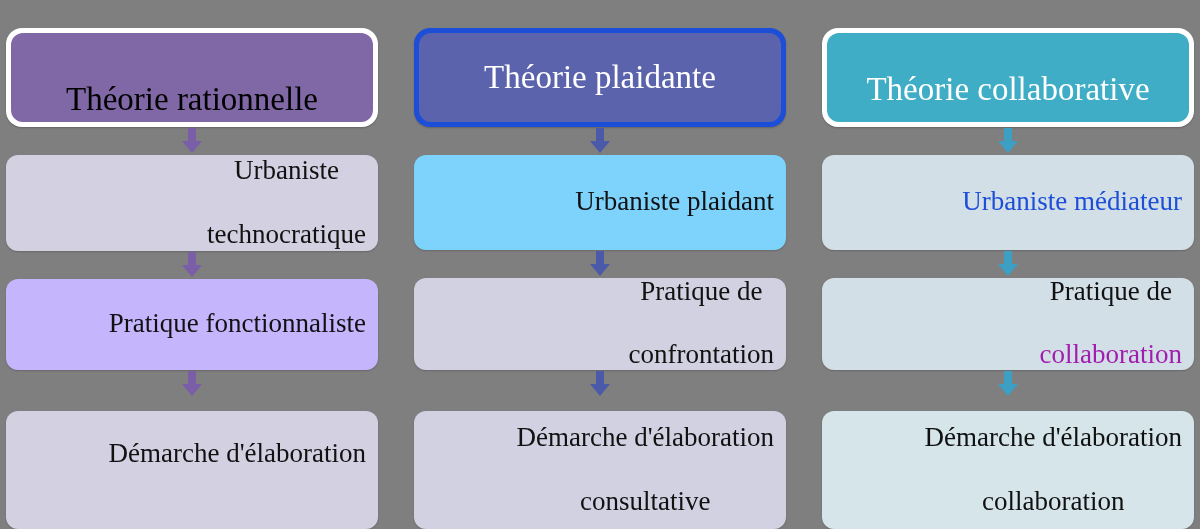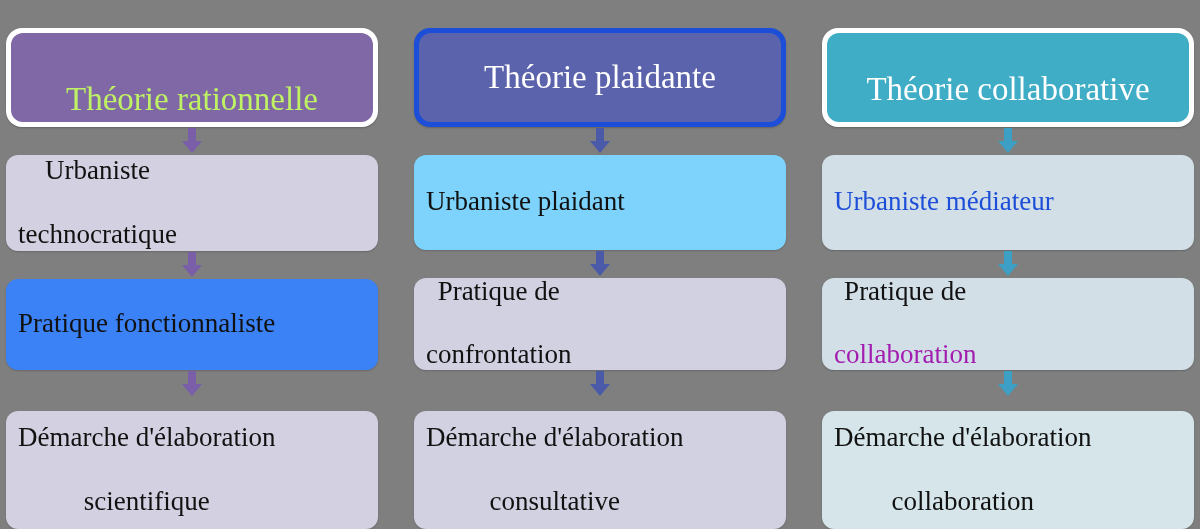--- a/index.html
+++ b/index.html
@@ -72,21 +72,21 @@
   }
   .arrow svg {
     display: block;
   }
 
   
   .body-card {
     border-radius: 12px;
     display: flex;
     align-items: center;
-    justify-content: flex-start;
+    justify-content: flex-end;
     text-align: center;
     box-sizing: border-box;
     padding: 6px 12px;
     box-shadow: 0 1px 2px rgba(0,0,0,0.18);
   }
   .body-card span {
     color: #111111;
     font-size: 27px;
     line-height: 1.18;
     display: block;
@@ -98,21 +98,21 @@
   .nowrap { white-space: nowrap; }
 </style>
 </head>
 <body style="background: rgb(127, 127, 127);">
 
 <div id="diagram">
 
   <div class="column">
     <div class="header-wrap" style="background: rgb(255, 255, 255);">
       <div class="header-card" style="background: rgb(128, 103, 165);">
-        <span style="color: #bef264; margin-top: 43px;">Théorie rationnelle</span>
+        <span style="color: #000000; margin-top: 43px;">Théorie rationnelle</span>
       </div>
     </div>
 
     <div class="arrow">
       <svg width="22" height="26" viewBox="0 0 22 26" aria-hidden="true">
         <polygon points="7,0 15,0 15,13 21,13 11,25 1,13 7,13" fill="#7a5fa8"></polygon>
       </svg>
     </div>
 
     <div class="body-card card-h1" style="background: rgb(211, 209, 225);">
@@ -121,34 +121,33 @@
         <span style="color: rgb(17, 17, 17);">technocratique</span>
       </span>
     </div>
 
     <div class="arrow">
       <svg width="22" height="26" viewBox="0 0 22 26" aria-hidden="true">
         <polygon points="7,0 15,0 15,13 21,13 11,25 1,13 7,13" fill="#7a5fa8"></polygon>
       </svg>
     </div>
 
-    <div class="body-card card-h2" style="background: #3b82f6;">
+    <div class="body-card card-h2" style="background: #c4b5fd;">
       <span class="nowrap" style="color: rgb(17, 17, 17);">Pratique fonctionnaliste</span>
     </div>
 
     <div class="arrow">
       <svg width="22" height="26" viewBox="0 0 22 26" aria-hidden="true">
         <polygon points="7,0 15,0 15,13 21,13 11,25 1,13 7,13" fill="#7a5fa8"></polygon>
       </svg>
     </div>
 
     <div class="body-card card-h3" style="background: rgb(211, 209, 225);">
       <span style="color: rgb(17, 17, 17);">
         <span style="color: rgb(17, 17, 17);">Démarche d'élaboration</span><br>
-        <span style="color: rgb(17, 17, 17);">scientifique</span>
       </span>
     </div>
   </div>
 
   <div class="column">
     <div class="header-wrap" style="background: #1d4ed8;">
       <div class="header-card" style="background: rgb(90, 99, 171);">
         <span style="color: rgb(255, 255, 255);">Théorie plaidante</span>
       </div>
     </div>

